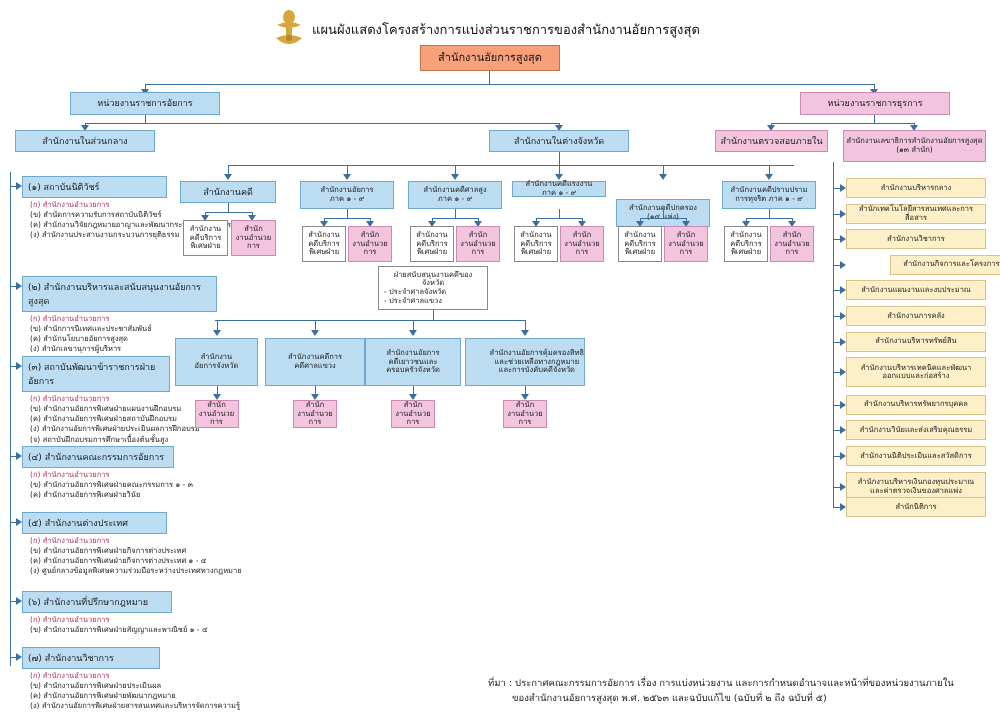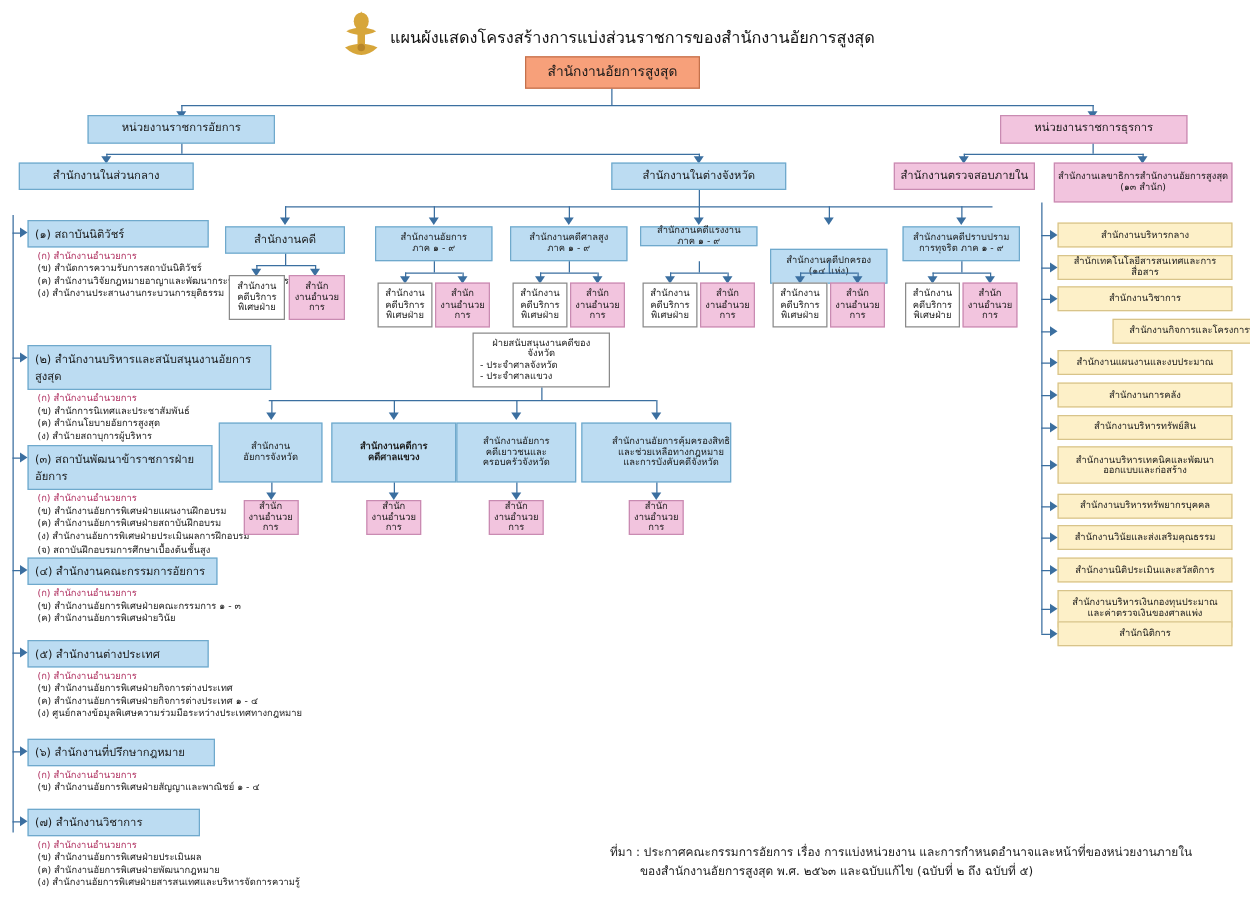--- a/index.html
+++ b/index.html
@@ -159,21 +159,21 @@
       <div class="li">(ค) สำนักงานวิจัยกฎหมายอาญาและพัฒนากระบวนการยุติธรรม</div>
       <div class="li">(ง) สำนักงานประสานงานกระบวนการยุติธรรม</div>
     </div>
     <div class="hline" style="left: 10px; top: 186px; width: 6px;"></div>
     <div class="arrow-r" style="left: 16px; top: 182px;"></div>
     <div class="listbox" style="left: 22px; top: 276px; width: 290px;">
       <div class="hd" style="width: 195px;">(๒) สำนักงานบริหารและสนับสนุนงานอัยการสูงสุด</div>
       <div class="sub">(ก) สำนักงานอำนวยการ</div>
       <div class="li">(ข) สำนักการนิเทศและประชาสัมพันธ์</div>
       <div class="li">(ค) สำนักนโยบายอัยการสูงสุด</div>
-      <div class="li">(ง) สำนัายสถาบุการผู้บริหาร</div>
+      <div class="li">(ง) สำนักเลขานุการผู้บริหาร</div>
     </div>
     <div class="hline" style="left: 10px; top: 286px; width: 6px;"></div>
     <div class="arrow-r" style="left: 16px; top: 282px;"></div>
     <div class="listbox" style="left: 22px; top: 356px; width: 243px;">
       <div class="hd" style="width: 148px;">(๓) สถาบันพัฒนาข้าราชการฝ่ายอัยการ</div>
       <div class="sub">(ก) สำนักงานอำนวยการ</div>
       <div class="li">(ข) สำนักงานอัยการพิเศษฝ่ายแผนงานฝึกอบรม</div>
       <div class="li">(ค) สำนักงานอัยการพิเศษฝ่ายสถาบันฝึกอบรม</div>
       <div class="li">(ง) สำนักงานอัยการพิเศษฝ่ายประเมินผลการฝึกอบรม</div>
       <div class="li">(จ) สถาบันฝึกอบรมการศึกษาเบื้องต้นชั้นสูง</div>
@@ -363,21 +363,21 @@
     </div>
     <div class="vline" style="left: 216.5px; top: 386px; height: 11px;"></div>
     <div class="arrow-d" style="left: 212.5px; top: 394px;"></div>
     <div class="node pink" style="left: 194.5px; top: 400px; width: 44px; height: 28px;">
       <span class="xsmall" style="white-space: pre-line;">สำนัก
 งานอำนวยการ</span>
     </div>
     <div class="vline" style="left: 315px; top: 320px; height: 13px;"></div>
     <div class="arrow-d" style="left: 311px; top: 330px;"></div>
     <div class="node blue" style="left: 265px; top: 338px; width: 100px; height: 48px;">
-      <span class="xsmall" style="white-space: pre-line; font-weight: bold;">สำนักงานคดีการ
+      <span class="xsmall" style="white-space: pre-line;">สำนักงานคดีการ
 คดีศาลแขวง</span>
     </div>
     <div class="vline" style="left: 315px; top: 386px; height: 11px;"></div>
     <div class="arrow-d" style="left: 311px; top: 394px;"></div>
     <div class="node pink" style="left: 293px; top: 400px; width: 44px; height: 28px;">
       <span class="xsmall" style="white-space: pre-line;">สำนัก
 งานอำนวยการ</span>
     </div>
     <div class="vline" style="left: 413px; top: 320px; height: 13px;"></div>
     <div class="arrow-d" style="left: 409px; top: 330px;"></div>

